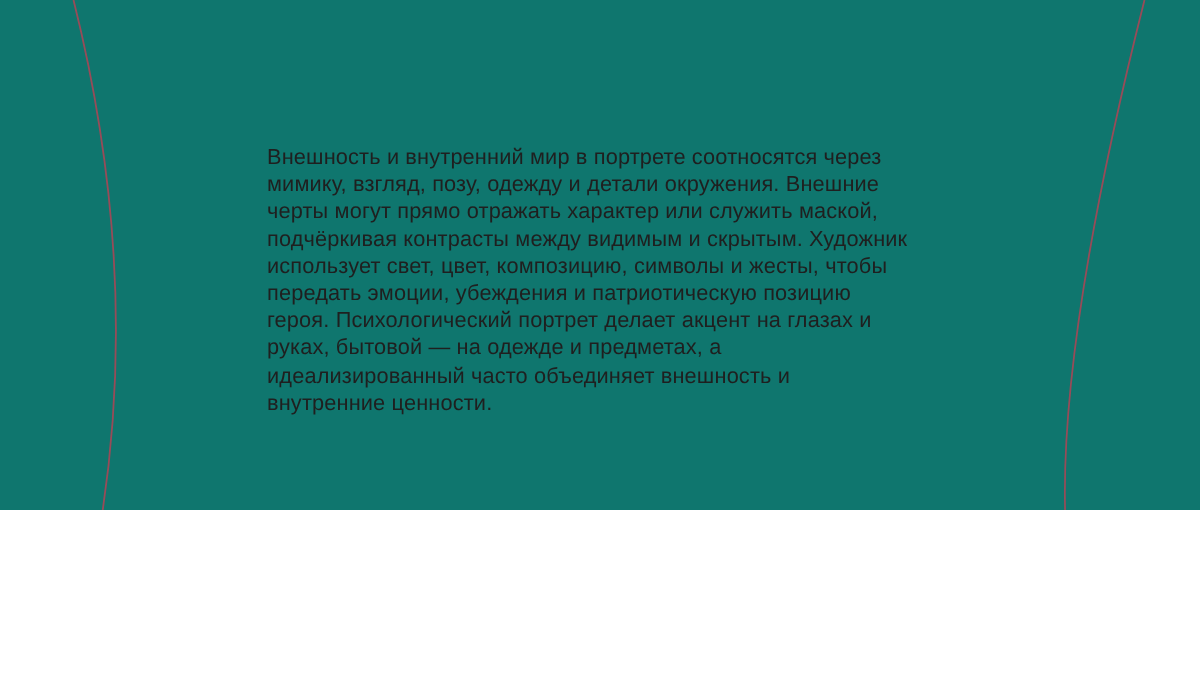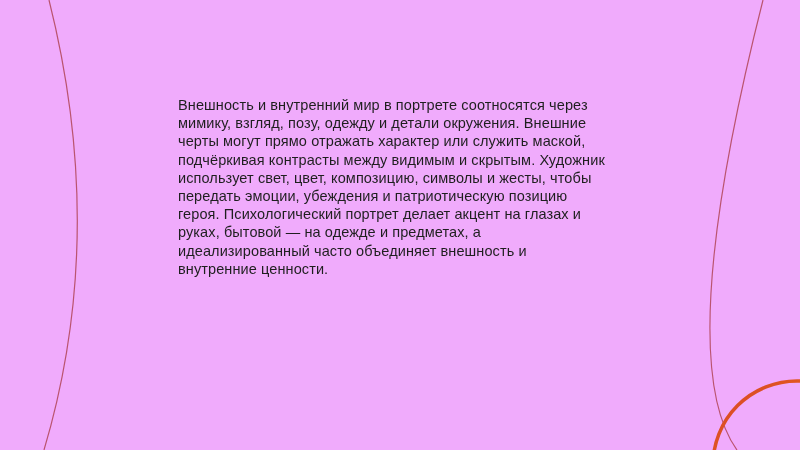--- a/index.html
+++ b/index.html
@@ -3,22 +3,22 @@
 <meta charset="utf-8">
 <style>
   html, body {
     margin: 0;
     padding: 0;
     background: #ffffff;
   }
   .slide {
     position: relative;
     width: 800px;
-    height: 450px;
-    background: #f0abfc;
+    height: 340px;
+    background: #0f766e;
     overflow: hidden;
     font-family: "Liberation Sans", sans-serif;
   }
   .decor-svg {
     position: absolute;
     left: 0;
     top: 0;
     width: 800px;
     height: 450px;
     pointer-events: none;

